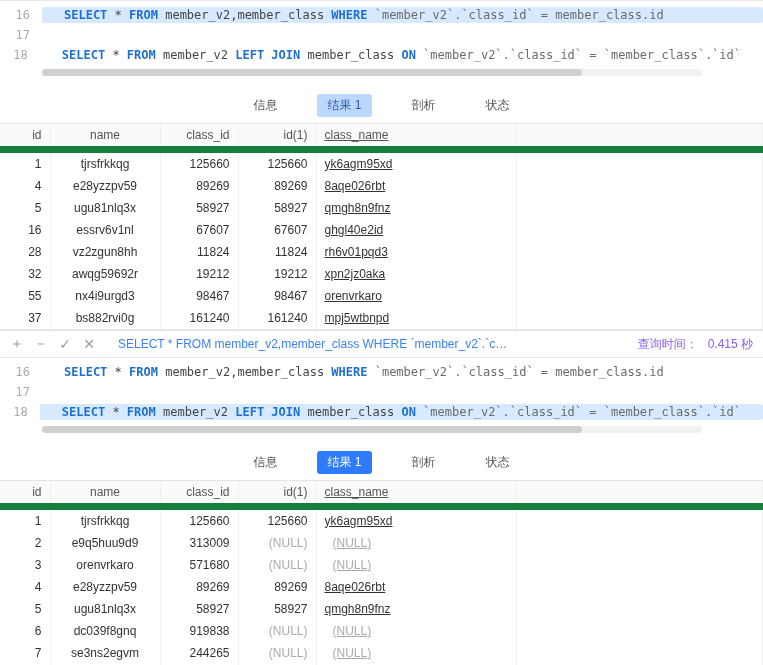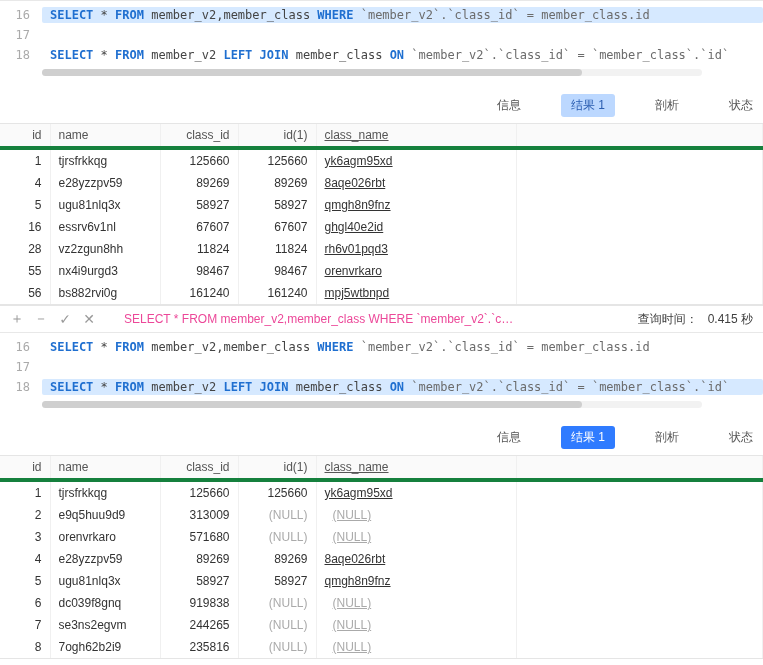--- a/index.html
+++ b/index.html
@@ -12,69 +12,69 @@
   }
   .panel { border-top: 1px solid #e8e8e8; }
   .editor { padding: 4px 0 6px 0; }
   .line { display: flex; align-items: center; height: 20px; }
   .gutter {
     width: 42px; text-align: right; padding-right: 12px;
     color: #aaa; font-family: Menlo, Consolas, monospace; font-size: 12px;
   }
   .code {
     font-family: Menlo, Consolas, monospace; font-size: 12px;
-    white-space: pre; flex: 1; padding: 1px 8px; border-radius: 2px;
+    white-space: pre; flex: 1; padding: 1px 22px; border-radius: 2px;
   }
   .hl { background: #d6e9ff; }
   .kw { color: #1f6fd0; font-weight: 600; }
   .pl { color: #444; }
   .cstr { color: #6b6b6b; }
   .hscroll {
     height: 7px; background: #f2f2f2; border-radius: 4px;
     margin: 4px 0 4px 42px; width: 660px; position: relative;
   }
   .hscroll .thumb {
     position: absolute; left: 0; top: 0; height: 7px; width: 540px;
     background: #cfcfcf; border-radius: 4px;
   }
   .tabs {
-    display: flex; gap: 30px; justify-content: flex-end;
+    display: flex; gap: 30px; justify-content: center;
     padding: 8px 0 6px 0; font-size: 12px; color: #555;
   }
   .tab { padding: 3px 10px; border-radius: 3px; cursor: pointer; }
   .tab.lightactive { background: #bcd8ff; color: #2a5db0; }
   .tab.active { background: #2f7bff; color: #fff; }
   .grid {
     border-top: 1px solid #e5e5e5; border-bottom: 1px solid #e5e5e5;
     overflow: hidden;
   }
   table { border-collapse: collapse; width: 100%; table-layout: fixed; }
   th, td {
     text-align: left; padding: 4px 8px; font-size: 12px;
     border-right: 1px solid #f0f0f0; white-space: nowrap;
     overflow: hidden; text-overflow: ellipsis;
   }
   th {
-    color: #555; font-weight: 500; border-bottom: 4px solid #15803d;
+    color: #555; font-weight: 500; border-bottom: 7px solid #15803d;
     background: #fafafa; height: 24px;
   }
   td { height: 20px; }
   .col-id   { width: 50px; text-align: right; }
   .col-num  { width: 78px; text-align: right; }
-  .col-name { width: 110px; }
+  .col-name { width: 110px; text-align: center; }
   .col-cn   { width: 200px; text-decoration: underline; }
   .null { color: #aaa; padding-left: 16px; }
   .footer {
     display: flex; align-items: center; gap: 10px;
     padding: 4px 10px; border-top: 1px solid #e5e5e5;
     font-size: 12px; color: #444;
   }
   .ficon { color: #999; font-size: 14px; width: 14px; text-align: center; }
-  .fquery { flex: 1; color: #ec4899; white-space: nowrap; overflow: hidden; text-overflow: ellipsis; margin-left: 18px; }
-  .ft { color: #404040; text-align: center; }
+  .fquery { flex: 1; color: #3b82f6; white-space: nowrap; overflow: hidden; text-overflow: ellipsis; margin-left: 12px; }
+  .ft { color: #8b5cf6; text-align: center; }
 </style>
 </head>
 <body>
 
 <div id="root">
     <div class="panel">
     <div class="editor">
         <div class="line">
     <div class="gutter">16</div>
     <div class="code hl"><span class="kw">SELECT</span><span class="pl"> * </span><span class="kw">FROM</span><span class="pl"> member_v2,member_class </span><span class="kw">WHERE</span><span class="cstr"> `member_v2`.`class_id` = member_class.id</span></div>
@@ -143,29 +143,37 @@
     </tr>
             <tr>
       <td class="col-id">28</td>
               <td class="col-name">vz2zgun8hh</td>
               <td class="col-num">11824</td>
               <td class="col-num">11824</td>
               <td class="col-cn">rh6v01pqd3</td>
               <td></td>
     </tr>
             <tr>
+      <td class="col-id">32</td>
+              <td class="col-name">awqg59692r</td>
+              <td class="col-num">19212</td>
+              <td class="col-num">19212</td>
+              <td class="col-cn">xpn2jz0aka</td>
+              <td></td>
+    </tr>
+            <tr>
       <td class="col-id">55</td>
               <td class="col-name">nx4i9urgd3</td>
               <td class="col-num">98467</td>
               <td class="col-num">98467</td>
               <td class="col-cn">orenvrkaro</td>
               <td></td>
     </tr>
             <tr>
-      <td class="col-id">56</td>
+      <td class="col-id">37</td>
               <td class="col-name">bs882rvi0g</td>
               <td class="col-num">161240</td>
               <td class="col-num">161240</td>
               <td class="col-cn">mpj5wtbnpd</td>
               <td></td>
     </tr>
           </tbody>
         </table>
       </div>
 

